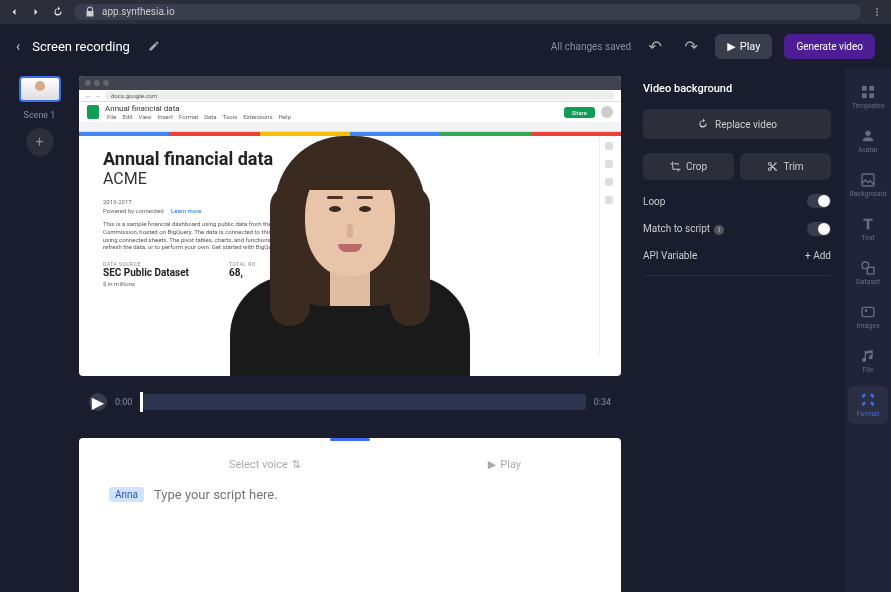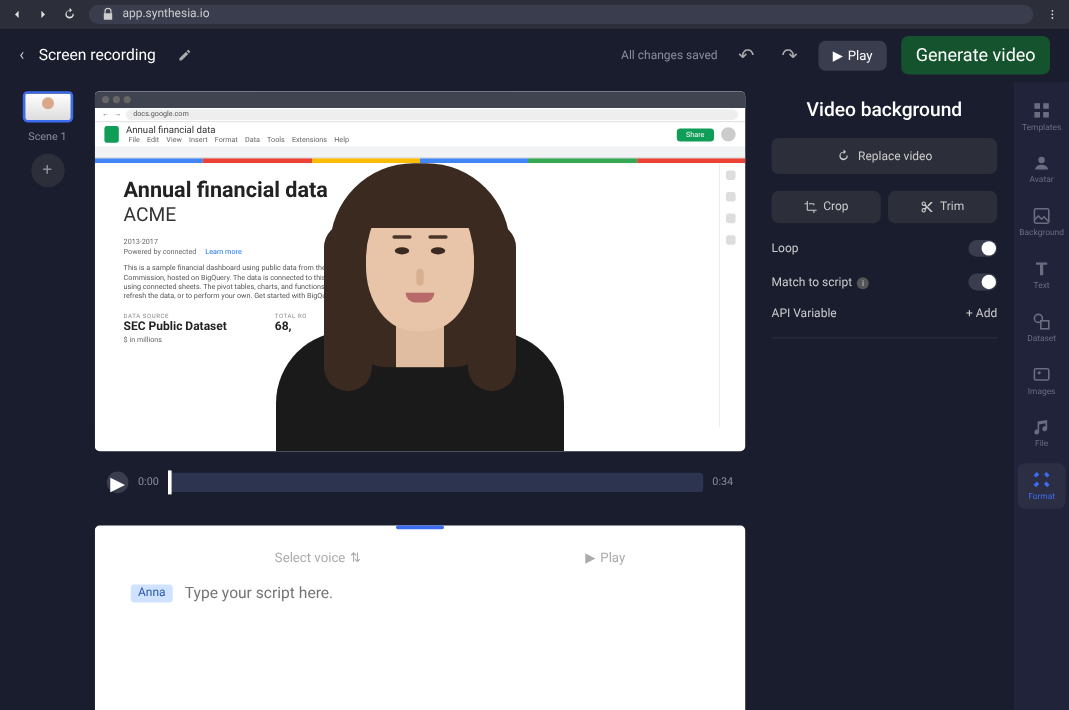--- a/index.html
+++ b/index.html
@@ -12,21 +12,21 @@
 .lock { width: 8px; height: 8px; }
 
 
 .app-header { display: flex; align-items: center; height: 44px; padding: 0 16px; gap: 12px; }
 .app-header .back { color: #ccc; font-size: 14px; cursor: pointer; }
 .app-header .title { font-size: 13px; color: #fff; }
 .app-header .spacer { flex: 1; }
 .saved { font-size: 10px; color: #8a8d9c; }
 .icon-btn { width: 24px; height: 24px; display: flex; align-items: center; justify-content: center; cursor: pointer; color: #aaa; }
 .play-btn { background: #3a3d4d; border-radius: 6px; padding: 6px 12px; font-size: 11px; color: #fff; display: flex; align-items: center; gap: 4px; cursor: pointer; }
-.generate-btn { background: #14532d; border-radius: 6px; padding: 7px 12px; font-size: 15px; color: #fff; cursor: pointer; }
+.generate-btn { background: #4c1d95; border-radius: 6px; padding: 7px 12px; font-size: 10px; color: #fff; cursor: pointer; }
 
 .main-row { display: flex; height: calc(100% - 68px); }
 
 
 .scenes-col { width: 79px; padding: 8px; display: flex; flex-direction: column; gap: 8px; align-items: center; }
 .scene-thumb { width: 42px; height: 26px; border-radius: 4px; border: 2px solid #3c6df0; background: linear-gradient(#fff, #ddd); position: relative; cursor: pointer; }
 .scene-thumb::after { content: ''; position: absolute; top: 3px; left: 50%; transform: translateX(-50%); width: 10px; height: 10px; border-radius: 50%; background: #d8a88a; }
 .scene-label { font-size: 9px; color: #8a8d9c; }
 .add-scene { width: 28px; height: 28px; border-radius: 50%; background: #2c2e3a; color: #8a8d9c; display: flex; align-items: center; justify-content: center; cursor: pointer; font-size: 14px; }
 
@@ -89,21 +89,21 @@
 .script-top { display: flex; align-items: center; justify-content: space-between; color: #aaa; font-size: 11px; margin-bottom: 16px; }
 .script-voice { display: flex; align-items: center; gap: 4px; margin-left: 120px; cursor: pointer; }
 .script-play { display: flex; align-items: center; gap: 4px; margin-right: 70px; cursor: pointer; }
 .script-row { display: flex; align-items: flex-start; gap: 10px; }
 .script-name { background: #cfe2ff; color: #2b5ba8; font-size: 10px; padding: 2px 6px; border-radius: 3px; }
 .script-input { border: none; outline: none; font-size: 13px; color: #999; flex: 1; background: transparent; }
 .tab-indicator { position: absolute; top: 0; left: 50%; transform: translateX(-50%); width: 40px; height: 3px; background: #3c6df0; border-radius: 2px; }
 
 
 .props-col { width: 216px; padding: 14px 14px; display: flex; flex-direction: column; gap: 14px; }
-.props-title { font-size: 16px; color: #fff; font-weight: 500; text-align: center; }
+.props-title { font-size: 11px; color: #fff; font-weight: 500; }
 .replace-btn { background: #2c2e3a; border-radius: 6px; padding: 9px; font-size: 10px; color: #ccc; display: flex; align-items: center; justify-content: center; gap: 6px; cursor: pointer; }
 .seg-row { display: flex; gap: 6px; }
 .seg-btn { flex: 1; background: #2c2e3a; border-radius: 6px; padding: 8px; font-size: 10px; color: #ccc; display: flex; align-items: center; justify-content: center; gap: 5px; cursor: pointer; text-align: center; }
 .seg-btn.active { background: #2c2e3a; }
 .prop-row { display: flex; align-items: center; justify-content: space-between; font-size: 10px; color: #ccc; }
 .toggle { width: 24px; height: 14px; background: #3a3d4d; border-radius: 7px; position: relative; cursor: pointer; }
 .toggle::after { content: ''; position: absolute; right: 1px; top: 1px; width: 12px; height: 12px; border-radius: 50%; background: #fff; }
 .info-icon { display: inline-flex; width: 10px; height: 10px; border-radius: 50%; background: #555; color: #ccc; font-size: 7px; align-items: center; justify-content: center; margin-left: 4px; }
 .add-link { color: #ccc; font-size: 10px; cursor: pointer; }
 .divider { height: 1px; background: #2c2e3a; }

